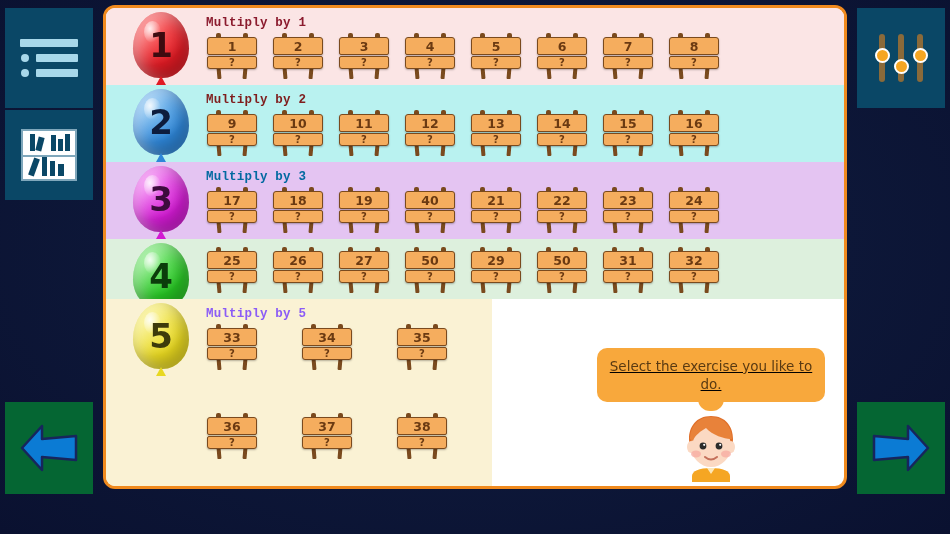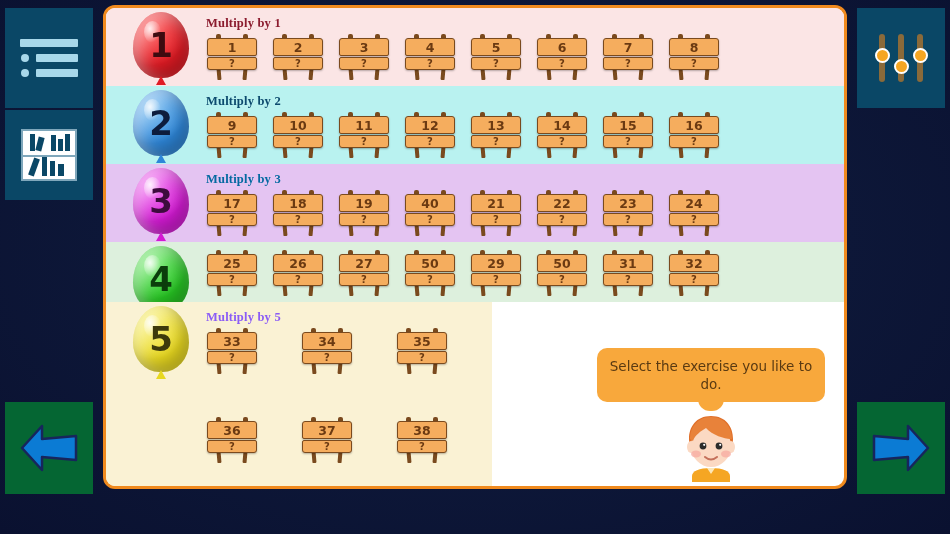--- a/index.html
+++ b/index.html
@@ -77,21 +77,21 @@
     position: absolute; left: 103px; top: 5px; width: 744px; height: 484px;
     background: #ffffff; border: 3px solid #f08a1e; border-radius: 12px;
     overflow: hidden;
   }
 
   .row {
     position: relative;
     padding: 8px 0 6px 0;
   }
   .row-label {
-    font-family: Liberation Serif, serif;
+    font-family: Liberation Mono, monospace;
     font-size: 12.5px; font-weight: 600;
     margin-left: 100px; margin-bottom: 3px;
     letter-spacing: 0.2px;
   }
   .balloon-wrap {
     position: absolute; left: 22px; top: 4px;
     width: 66px; height: 74px;
   }
   .balloon {
     width: 56px; height: 66px; position: relative;
@@ -155,21 +155,21 @@
     border-radius: 3px 3px 2px 2px;
   }
   .sign .plank.bottom {
     top: 23px; height: 13px; font-size: 10px;
     border-radius: 2px 2px 3px 3px;
   }
 
   
   #helper {
     position: absolute; right: 8px; bottom: 4px;
-    width: 250px; display: flex; flex-direction: column; align-items: center;
+    width: 250px; display: flex; flex-direction: column; align-items: center; text-decoration: underline;
   }
   #bubble {
     background: #f8a83c; color: #5a3a12;
     border-radius: 10px; padding: 9px 12px;
     font-size: 13.5px; text-align: center; line-height: 1.35;
     width: 228px; position: relative;
     font-family: "DejaVu Sans", sans-serif;
   }
   #bubble::after {
     content: ""; position: absolute; left: 50%; bottom: -9px;
@@ -306,21 +306,21 @@
         </div>
       </div>
     </div>
     <div class="row" style="background: rgb(185, 242, 240);">
       <div class="balloon-wrap">
         <div class="balloon" style="background: radial-gradient(circle at 33% 28%, rgb(143, 201, 245) 0%, rgb(46, 134, 216) 58%, rgb(46, 134, 216) 100%); color: rgb(46, 134, 216);">
           <div class="gloss"></div>
           <span class="num" style="color: rgb(13, 28, 61);">2</span>
         </div>
       </div>
-      <div class="row-label" style="color: #0c4a6e;">Multiply by 2</div>
+      <div class="row-label" style="color: #7f1d1d;">Multiply by 2</div>
       <div class="signs">
         <div class="sign">
           <div class="nub l"></div>
           <div class="nub r"></div>
           <div class="leg l"></div>
           <div class="leg r"></div>
           <div class="plank top">9</div>
           <div class="plank bottom">?</div>
         </div>
         <div class="sign">

